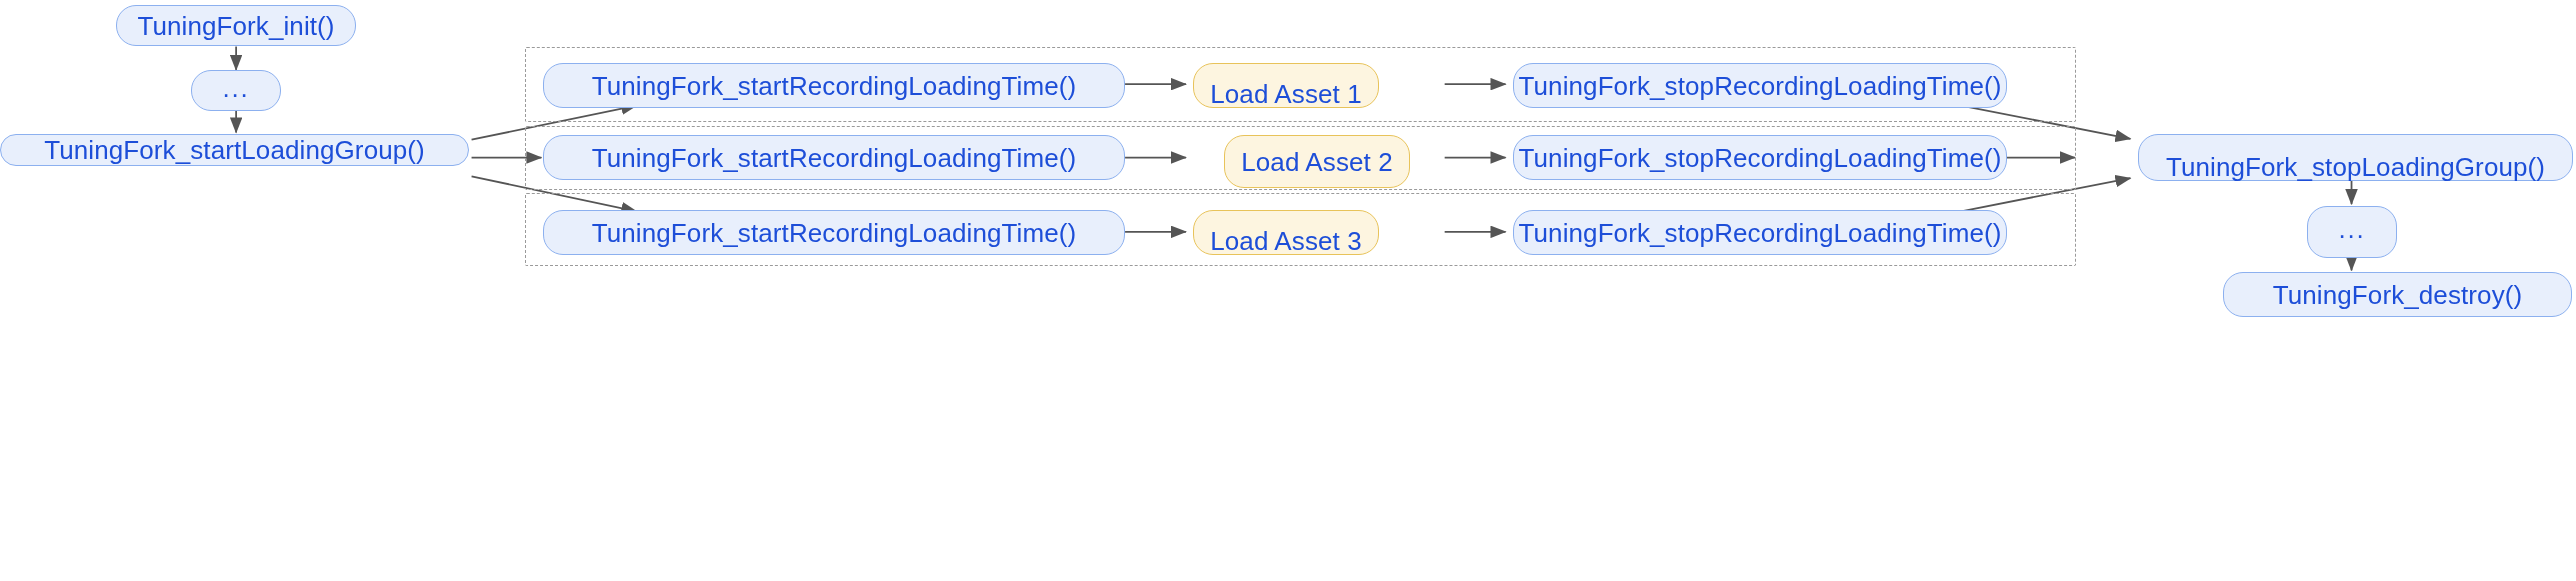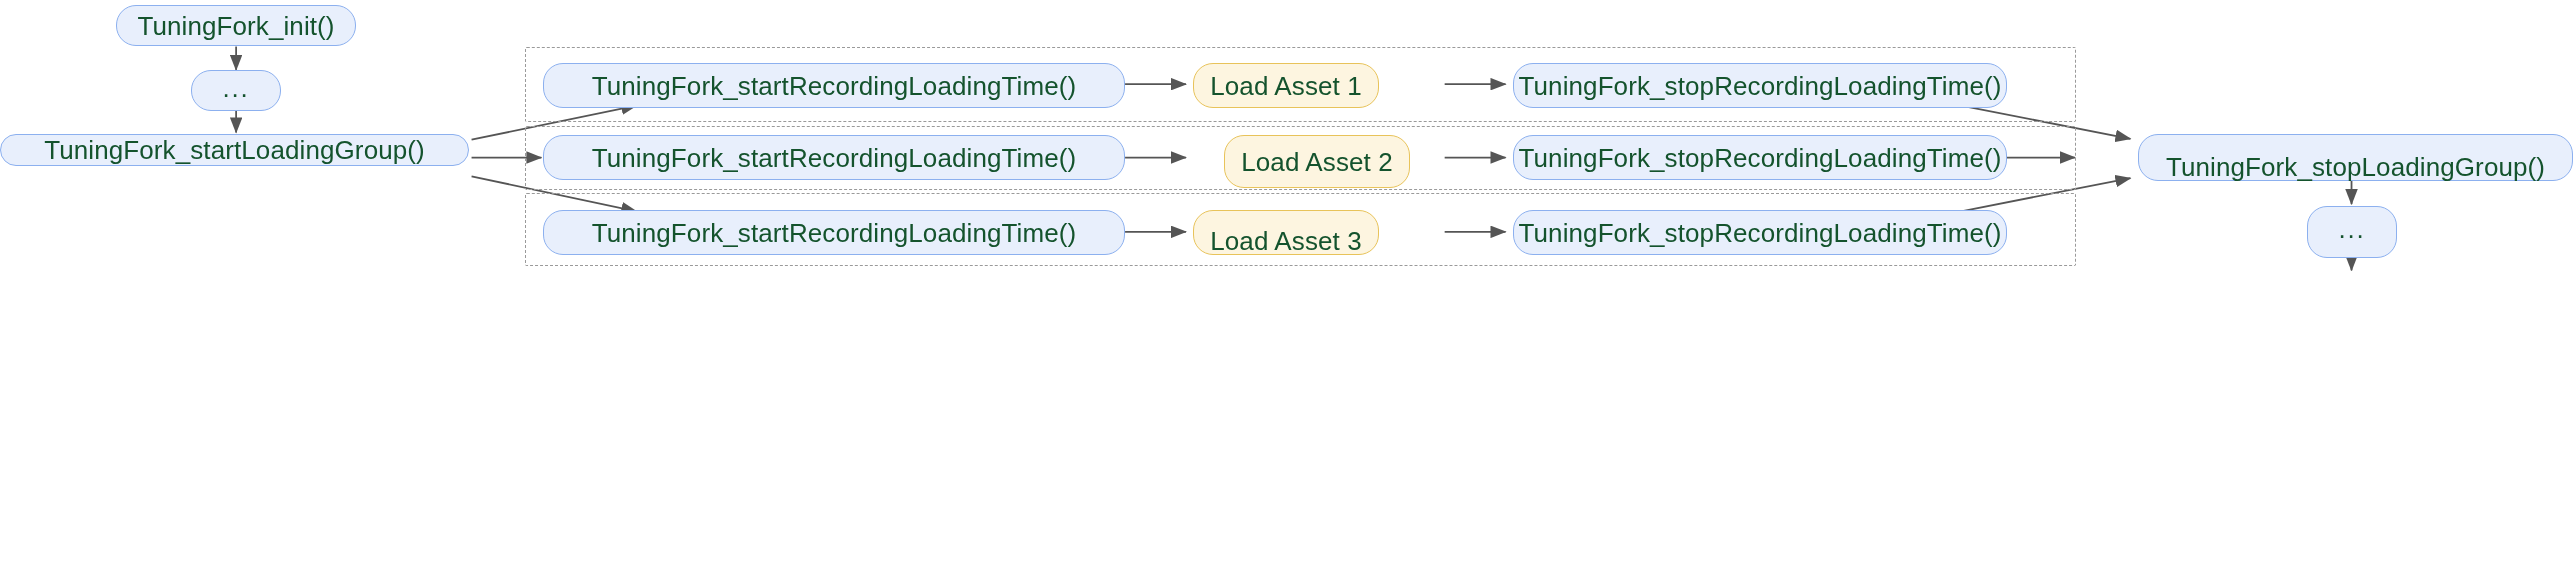--- a/index.html
+++ b/index.html
@@ -36,21 +36,21 @@
   }
   .node {
     position: absolute;
     box-sizing: border-box;
     display: flex;
     align-items: center;
     justify-content: center;
     border-radius: 20px;
     border: 1.8px solid #8cb0ef;
     background: #e8effc;
-    color: #14532d;
+    color: #1d4ed8;
     font-size: 26px;
     line-height: 1;
     letter-spacing: 0.1px;
     white-space: nowrap;
   }
   .node.asset {
     border-color: #e8c35a;
     background: #fdf5e0;
   }
   .node .node-label {
@@ -116,21 +116,21 @@
     <span class="node-label">...</span>
   </div>
 
   <div class="node" style="left:0px; top:134px; width:469px; height:32px;">
     <span class="node-label">TuningFork_startLoadingGroup()</span>
   </div>
 
   <div class="node" style="left:543px; top:63px; width:582px; height:45px;">
     <span class="node-label">TuningFork_startRecordingLoadingTime()</span>
   </div>
-  <div class="node asset" style="left:1193px; top:63px; width:186px; height:45px;">
+  <div class="node asset" style="left:1193px; top:63px; width:186px; height:45px;align-items:flex-end;">
     <span class="node-label">Load Asset 1</span>
   </div>
   <div class="node" style="left:1513px; top:63px; width:494px; height:45px;">
     <span class="node-label">TuningFork_stopRecordingLoadingTime()</span>
   </div>
 
   <div class="node" style="left:543px; top:135px; width:582px; height:45px;">
     <span class="node-label">TuningFork_startRecordingLoadingTime()</span>
   </div>
   <div class="node asset" style="left:1224px; top:135px; width:186px; height:53px;">
@@ -151,15 +151,18 @@
   </div>
 
   <div class="node" style="left:2138px; top:134px; width:435px; height:47px;align-items:flex-end;">
     <span class="node-label">TuningFork_stopLoadingGroup()</span>
   </div>
 
   <div class="node ellipsis" style="left:2307px; top:206px; width:90px; height:52px;">
     <span class="node-label">...</span>
   </div>
 
+  <div class="node" style="left:2223px; top:272px; width:349px; height:45px;">
+    <span class="node-label">TuningFork_destroy()</span>
+  </div>
 
 </div>
 
 
 </body></html>

